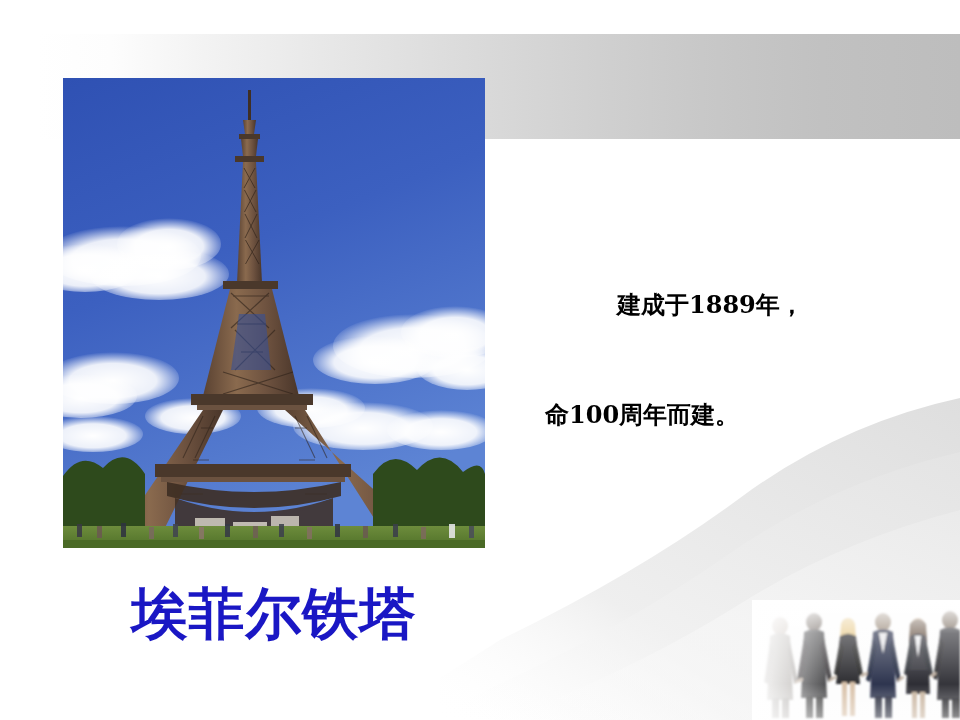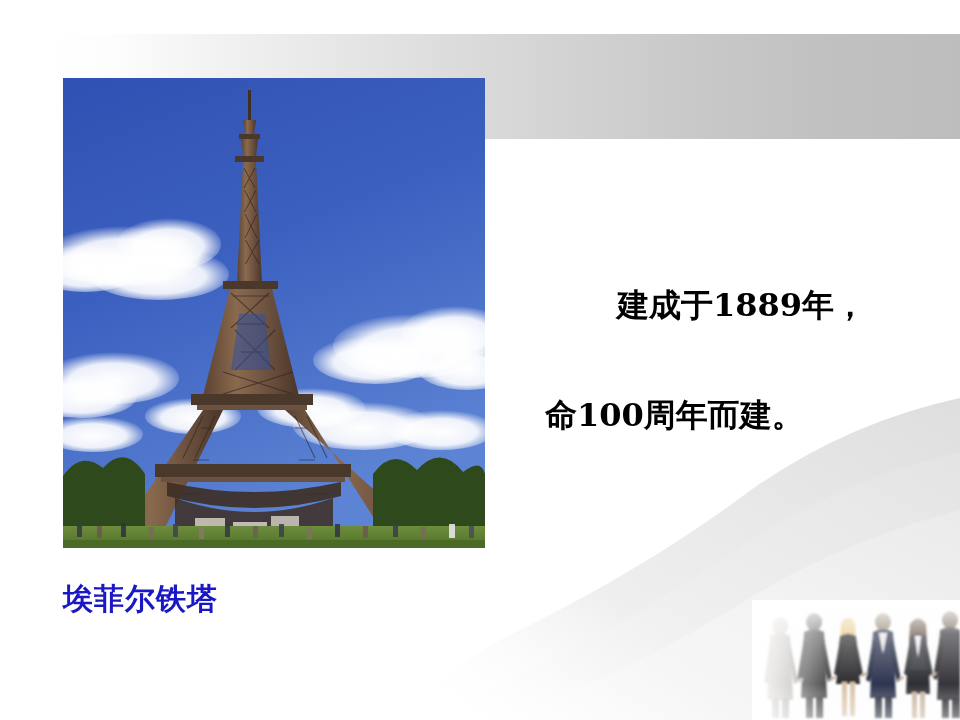--- a/index.html
+++ b/index.html
@@ -73,37 +73,38 @@
     background: #3a5bb8;
   }
   .tower-figure svg { display: block; width: 100%; height: 100%; }
 
   
   .caption {
     position: absolute;
     left: 63px;
     top: 583px;
     width: 422px;
+    text-align: center;
     font-family: "DejaVu Serif", "Liberation Serif", serif;
-    font-size: 30px;
+    font-size: 56px;
     font-weight: bold;
     letter-spacing: 1px;
     color: #1a17c4;
     line-height: 1.08;
     white-space: nowrap;
   }
 
   
   .body-text {
     position: absolute;
     left: 545px;
     top: 250px;
     width: 400px;
     font-family: "DejaVu Serif", "Liberation Serif", serif;
-    font-size: 32px;
+    font-size: 24px;
     font-weight: bold;
     color: #000000;
     line-height: 110px;
     letter-spacing: 0px;
   }
   .body-text .line { display: block; white-space: nowrap; }
   .body-text .line.indent { text-indent: 72px; }
 </style>
 </head>
 <body>

